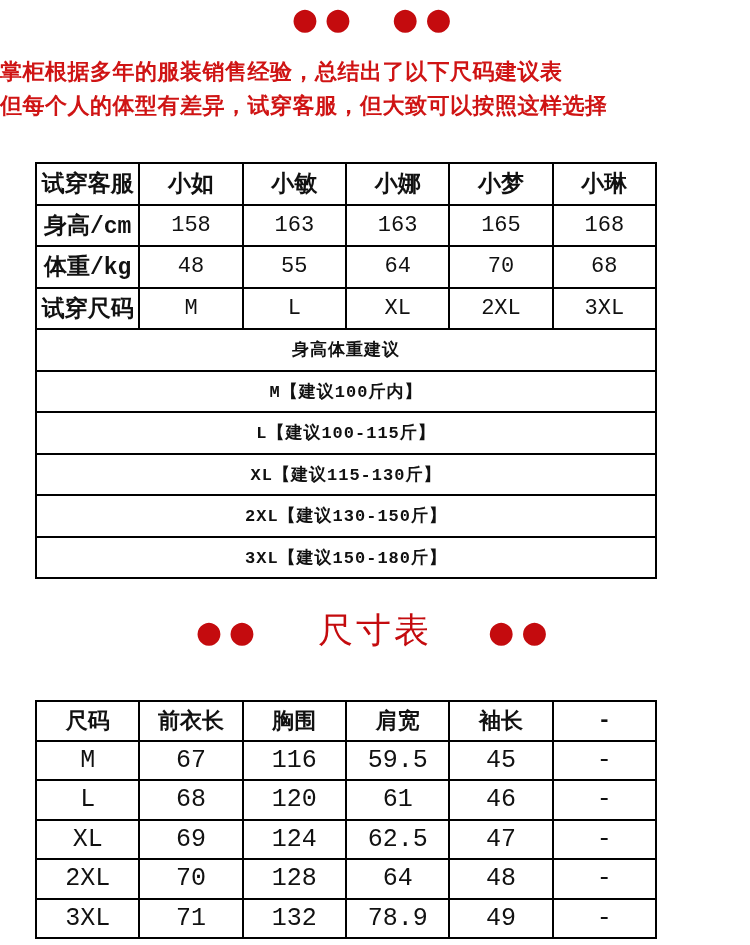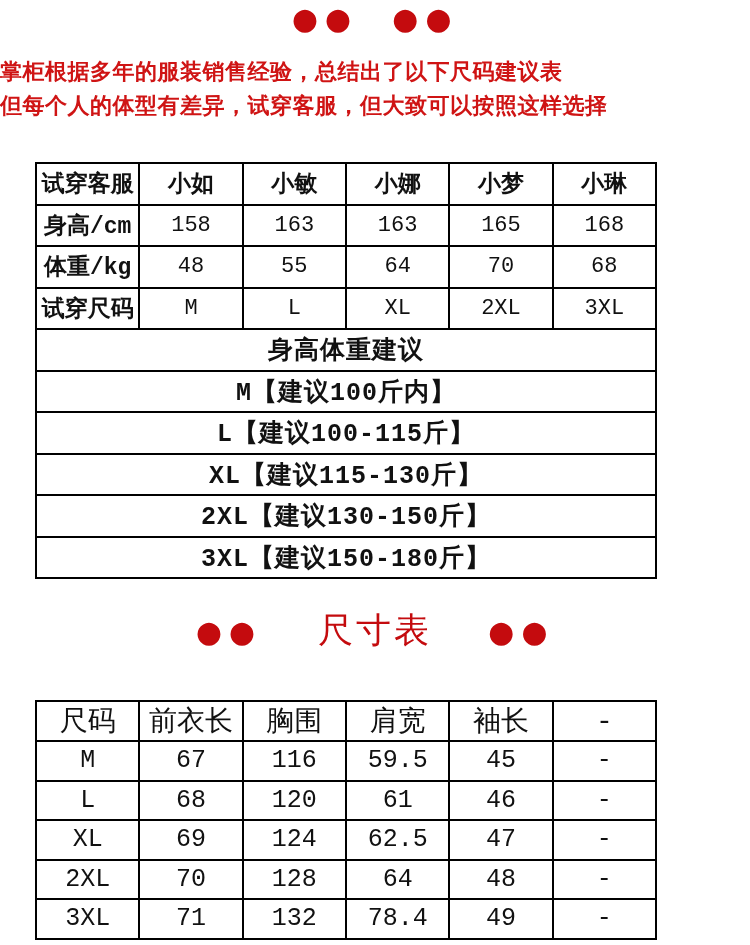--- a/index.html
+++ b/index.html
@@ -88,27 +88,27 @@
     font-size: 23px;
   }
   td.value-cell {
     font-family: "Liberation Mono", monospace;
     font-weight: normal;
     font-size: 22px;
   }
   td.merged-cell {
     font-family: "Liberation Mono", "Liberation Sans", monospace;
     font-weight: bold;
-    font-size: 25px;
+    font-size: 17px;
     letter-spacing: 1px;
   }
   td.hdr-cell {
     font-family: "Liberation Mono", "Liberation Sans", monospace;
-    font-weight: normal;
-    font-size: 28px;
+    font-weight: bold;
+    font-size: 22px;
   }
   .tbl-2 td.value-cell { font-size: 25px; }
 </style>
 </head>
 <body>
 
 <div class="page">
 
   <div class="title-row title-row-1">
     <span class="dots">●●</span>
@@ -217,20 +217,20 @@
         <td class="value-cell">70</td>
         <td class="value-cell">128</td>
         <td class="value-cell">64</td>
         <td class="value-cell">48</td>
         <td class="value-cell">-</td>
       </tr>
       <tr>
         <td class="value-cell">3XL</td>
         <td class="value-cell">71</td>
         <td class="value-cell">132</td>
-        <td class="value-cell">78.4</td>
+        <td class="value-cell">78.9</td>
         <td class="value-cell">49</td>
         <td class="value-cell">-</td>
       </tr>
     </tbody>
   </table>
 
 </div>
 
 </body></html>

